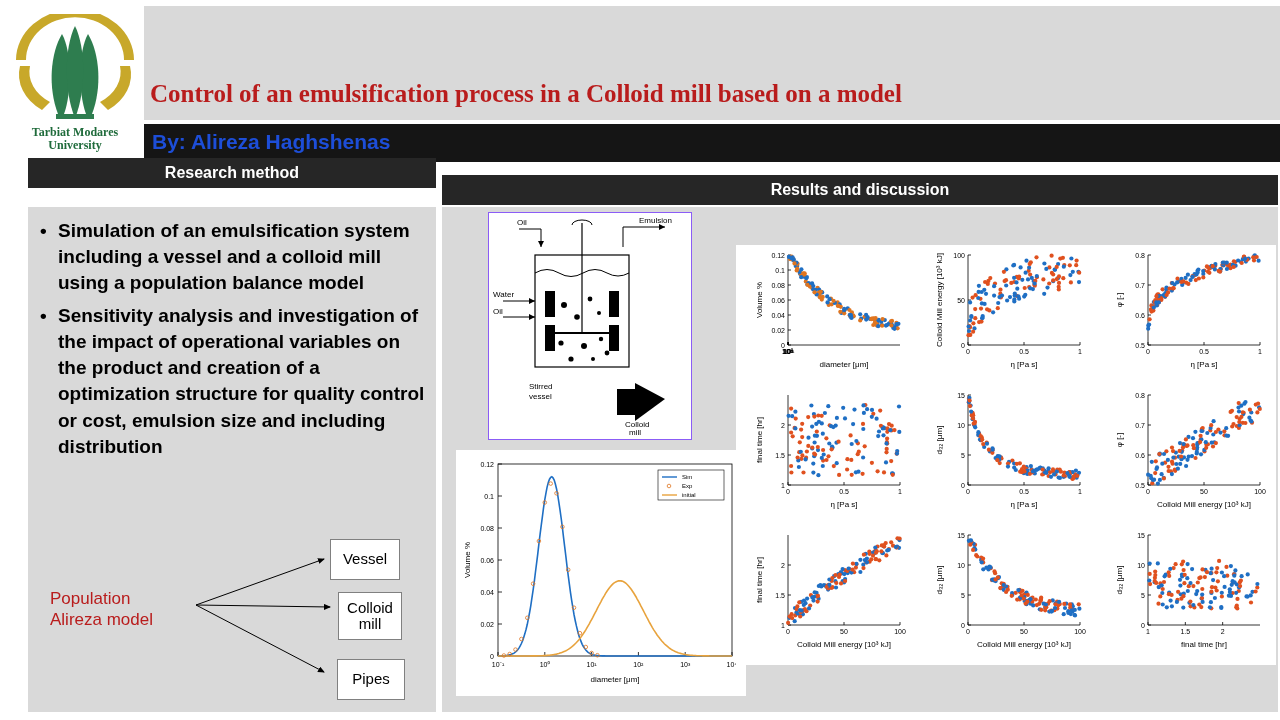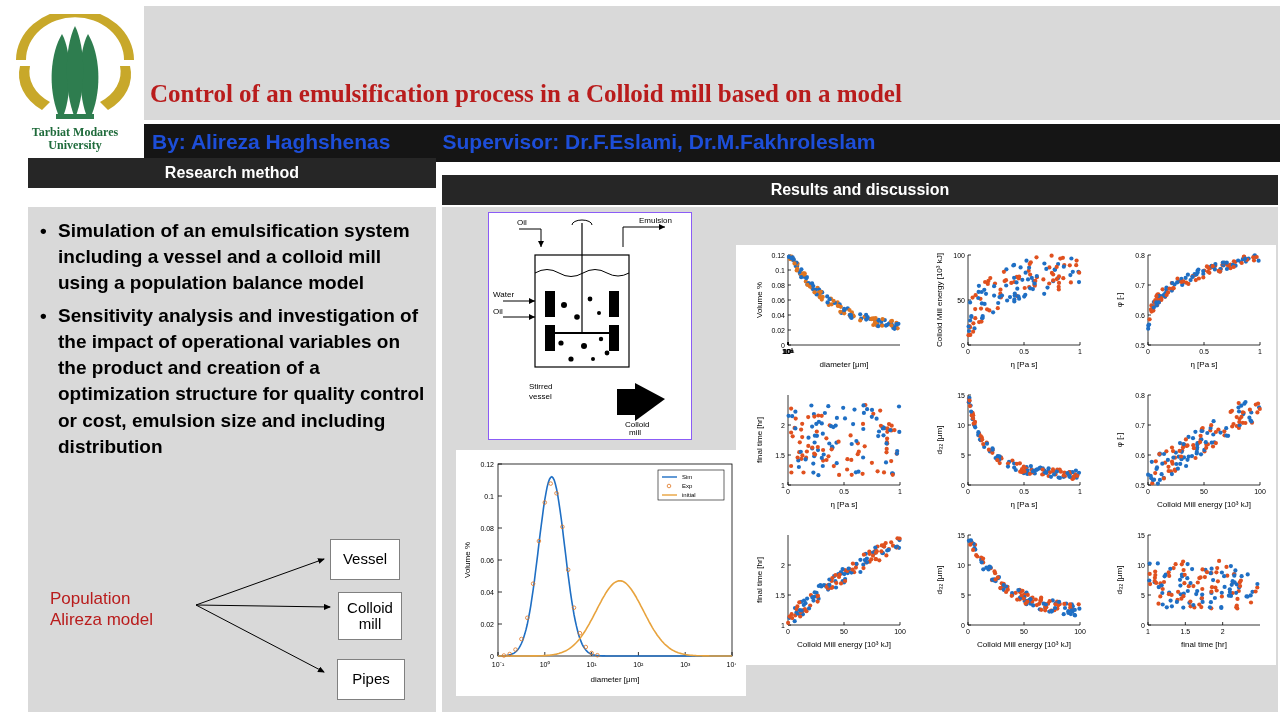--- a/index.html
+++ b/index.html
@@ -120,21 +120,20 @@
   </div>
 </div>
 
 <div class="title-band"></div>
 <div class="title-text">Control of an emulsification process in a Colloid mill based on a model</div>
 
 <div class="authors-band"></div>
 <div class="authors-text">
   <span class="by">By: Alireza Haghshenas</span>
   <span style="display:inline-block;width:52px;"></span>
-  <span class="sup">Supervisor: Dr.F.Eslami, Dr.M.Fakhroleslam</span>
 </div>
 
 <div class="bar" id="bar-left">Research method</div>
 <div class="bar" id="bar-right">Results and discussion</div>
 
 <div class="panel" id="panel-left"></div>
 <div class="panel" id="panel-right"></div>
 
 <div class="bullets">
   <div class="bullet">

